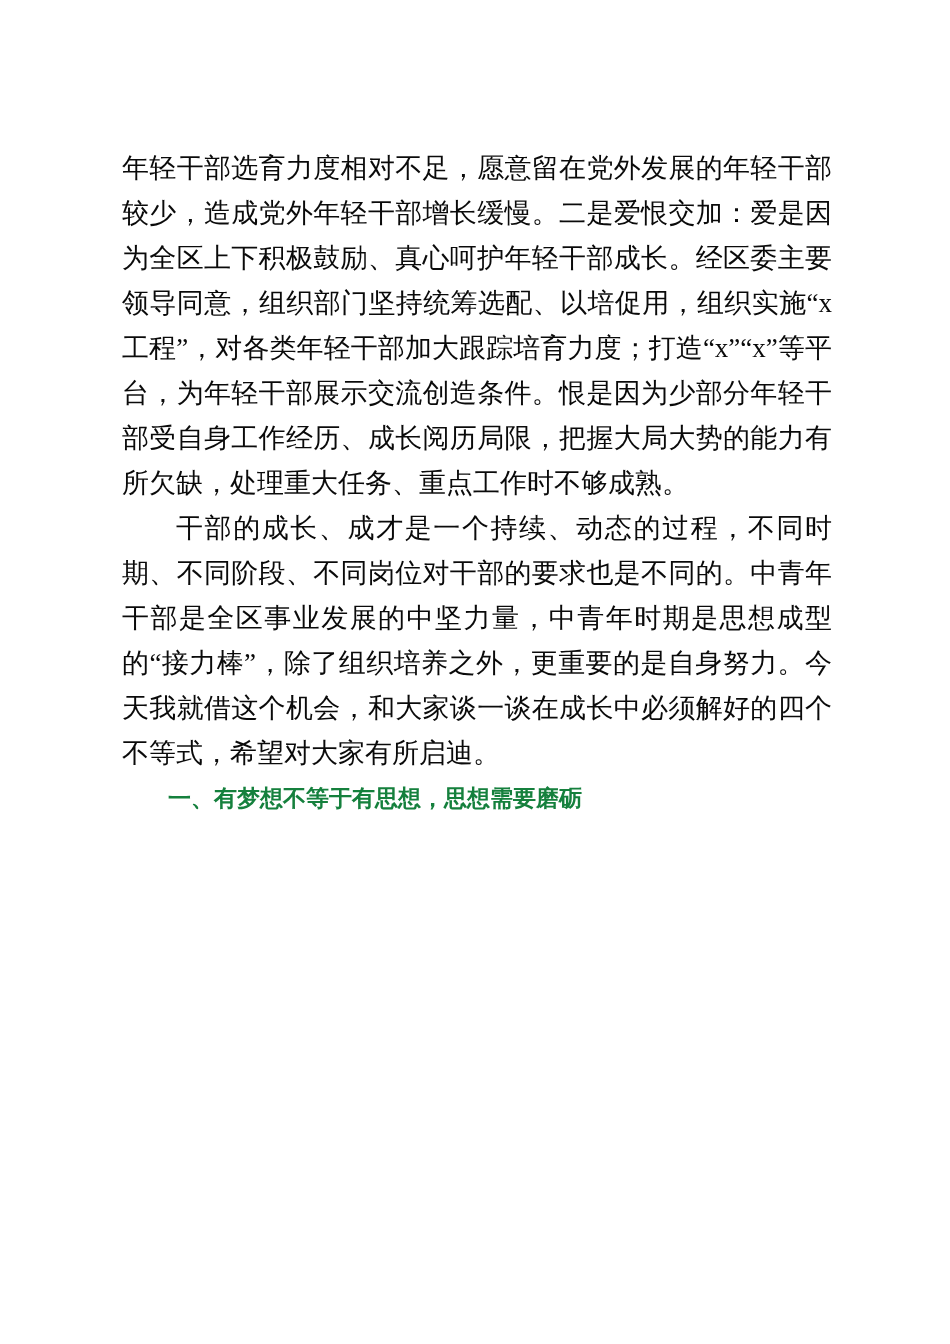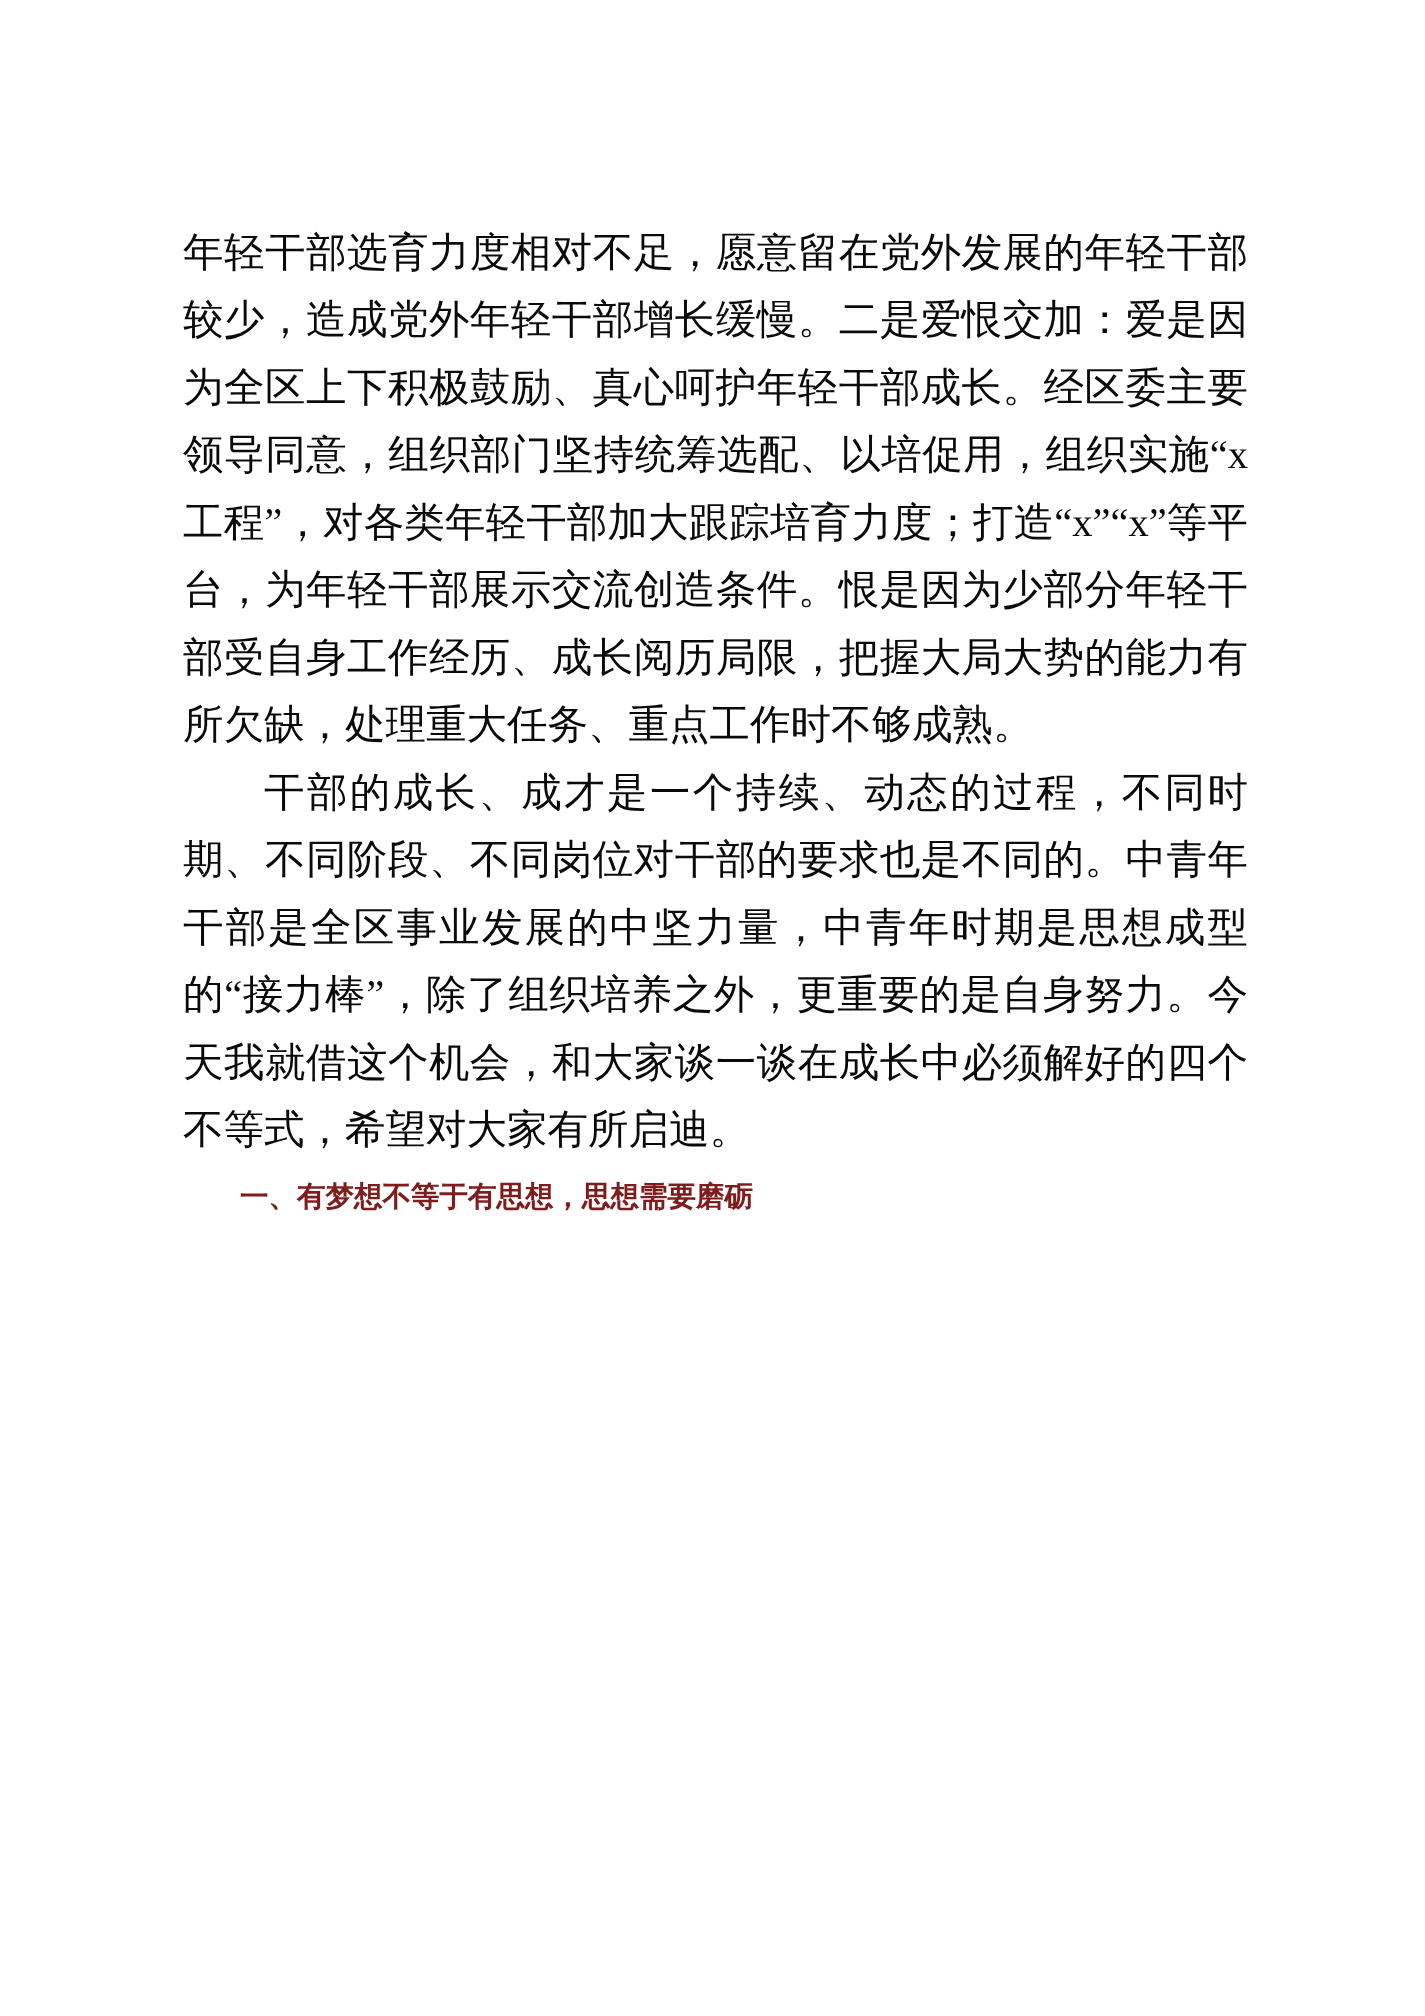--- a/index.html
+++ b/index.html
@@ -25,26 +25,26 @@
     text-align: justify;
     text-indent: 2em;
     word-break: break-all;
     color: #0a0a0a;
   }
   .para.continuation {
     text-indent: 0;
   }
   .heading {
     margin: 0;
-    font-size: 19px;
+    font-size: 23px;
     line-height: 45px;
     font-weight: bold;
     text-indent: 2em;
     font-family: "Liberation Sans", "DejaVu Sans", sans-serif;
-    color: #7f1d1d;
+    color: #15803d;
   }
 </style>
 </head>
 <body>
 
 <div class="page">
   <p class="para continuation">年轻干部选育力度相对不足，愿意留在党外发展的年轻干部较少，造成党外年轻干部增长缓慢。二是爱恨交加：爱是因为全区上下积极鼓励、真心呵护年轻干部成长。经区委主要领导同意，组织部门坚持统筹选配、以培促用，组织实施“x工程”，对各类年轻干部加大跟踪培育力度；打造“x”“x”等平台，为年轻干部展示交流创造条件。恨是因为少部分年轻干部受自身工作经历、成长阅历局限，把握大局大势的能力有所欠缺，处理重大任务、重点工作时不够成熟。</p>
   <p class="para">干部的成长、成才是一个持续、动态的过程，不同时期、不同阶段、不同岗位对干部的要求也是不同的。中青年干部是全区事业发展的中坚力量，中青年时期是思想成型的“接力棒”，除了组织培养之外，更重要的是自身努力。今天我就借这个机会，和大家谈一谈在成长中必须解好的四个不等式，希望对大家有所启迪。</p>
   <h2 class="heading">一、有梦想不等于有思想，思想需要磨砺</h2>
 </div>

